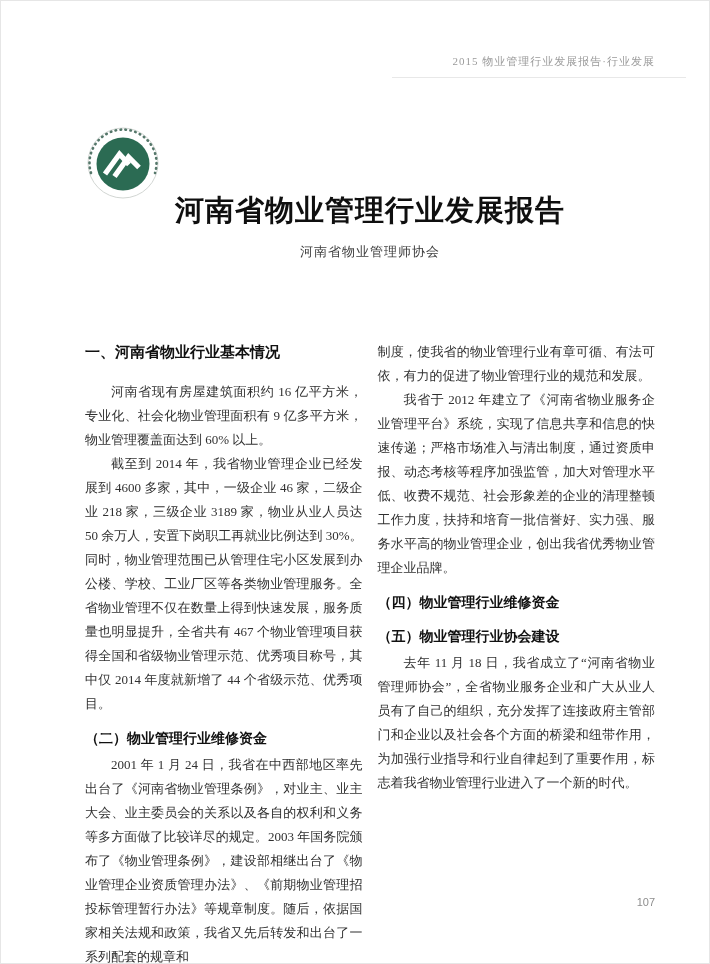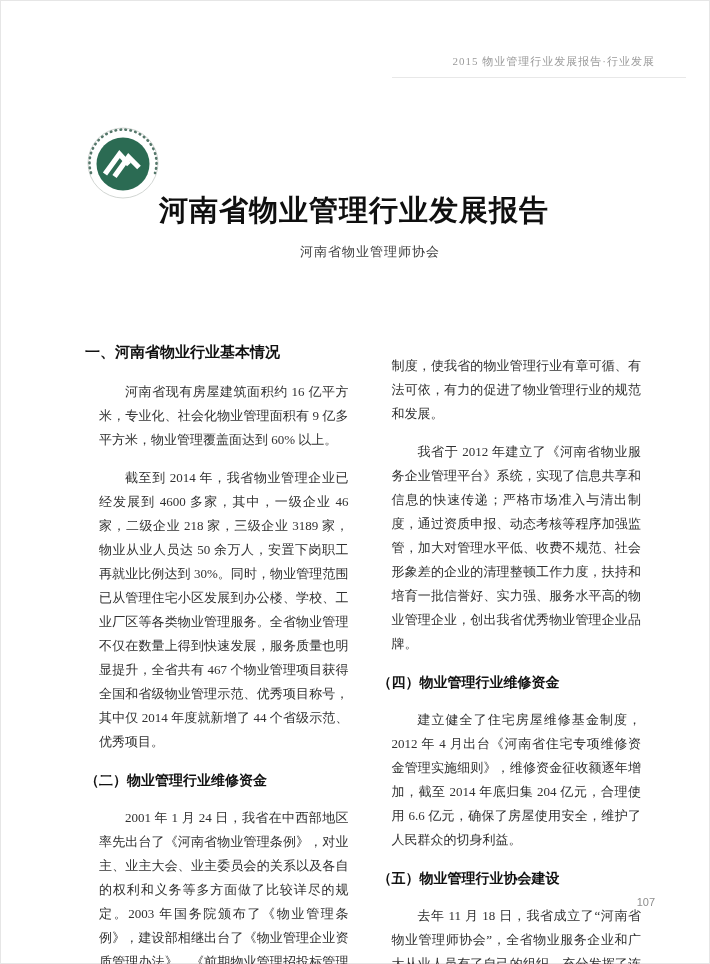--- a/index.html
+++ b/index.html
@@ -17,21 +17,21 @@
     font-size:11px;letter-spacing:1px;
     color:#9b9b9b;
     font-family:"Liberation Serif","DejaVu Serif",serif;
   }
   .running-head-rule{
     position:absolute;top:77px;left:392px;width:294px;height:1px;
     background:#e8e8e8;
   }
   .logo{position:absolute;left:83px;top:121px;width:80px;height:80px;}
   .doc-title{
-    position:absolute;left:69px;top:191px;width:570px;
+    position:absolute;left:85px;top:191px;width:570px;
     text-align:center;
     font-size:29px;font-weight:bold;letter-spacing:1px;
     color:#0f0f0f;
     font-family:"Liberation Serif","DejaVu Serif",serif;
   }
   .doc-subtitle{
     position:absolute;left:85px;top:243px;width:570px;
     text-align:center;
     font-size:13px;letter-spacing:1px;color:#3c3c3c;
     font-family:"Liberation Sans","DejaVu Sans",sans-serif;
@@ -49,21 +49,21 @@
   }
   .sub-heading{
     font-family:"Liberation Sans","DejaVu Sans",sans-serif;
     font-size:14px;font-weight:bold;color:#111;
     line-height:24px;margin:10px 0 3px 0;
   }
   .sub-heading.first{margin-top:0;}
   .body-para{
     font-size:13px;line-height:24px;
     text-align:justify;text-indent:2em;
-    margin:14px;color:#303030;
+    margin:0;color:#303030;
   }
   .body-para.no-indent{text-indent:0;}
   .page-number{
     position:absolute;top:896px;right:55px;
     font-size:11px;color:#8d8d8d;
     font-family:"Liberation Sans","DejaVu Sans",sans-serif;
   }
 </style>
 </head>
 <body>
@@ -101,21 +101,20 @@
       <h3 class="sub-heading">（二）物业管理行业维修资金</h3>
       <p class="body-para">2001 年 1 月 24 日，我省在中西部地区率先出台了《河南省物业管理条例》，对业主、业主大会、业主委员会的关系以及各自的权利和义务等多方面做了比较详尽的规定。2003 年国务院颁布了《物业管理条例》，建设部相继出台了《物业管理企业资质管理办法》、《前期物业管理招投标管理暂行办法》等规章制度。随后，依据国家相关法规和政策，我省又先后转发和出台了一系列配套的规章和</p>
     </div>
 
     <div class="col">
       <p class="body-para no-indent">制度，使我省的物业管理行业有章可循、有法可依，有力的促进了物业管理行业的规范和发展。</p>
 
       <p class="body-para">我省于 2012 年建立了《河南省物业服务企业管理平台》系统，实现了信息共享和信息的快速传递；严格市场准入与清出制度，通过资质申报、动态考核等程序加强监管，加大对管理水平低、收费不规范、社会形象差的企业的清理整顿工作力度，扶持和培育一批信誉好、实力强、服务水平高的物业管理企业，创出我省优秀物业管理企业品牌。</p>
 
       <h3 class="sub-heading">（四）物业管理行业维修资金</h3>
-      <p class="body-para">建立健全了住宅房屋维修基金制度，2012 年 4 月出台《河南省住宅专项维修资金管理实施细则》，维修资金征收额逐年增加，截至 2014 年底归集 204 亿元，合理使用 6.6 亿元，确保了房屋使用安全，维护了人民群众的切身利益。</p>
 
       <h3 class="sub-heading">（五）物业管理行业协会建设</h3>
       <p class="body-para">去年 11 月 18 日，我省成立了“河南省物业管理师协会”，全省物业服务企业和广大从业人员有了自己的组织，充分发挥了连接政府主管部门和企业以及社会各个方面的桥梁和纽带作用，为加强行业指导和行业自律起到了重要作用，标志着我省物业管理行业进入了一个新的时代。</p>
     </div>
 
   </div>
 
   <div class="page-number">107</div>
 
 </div>

